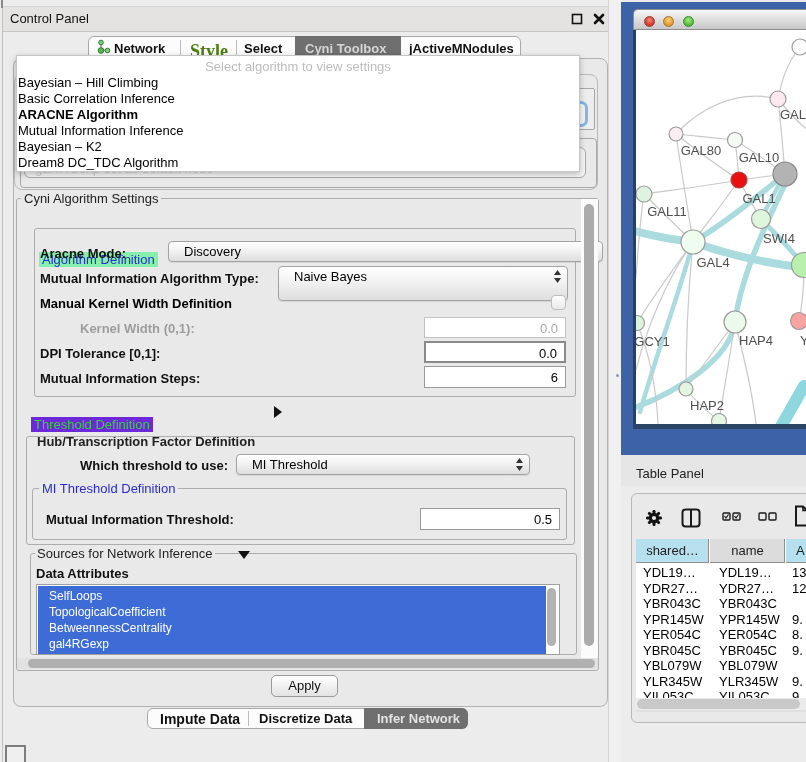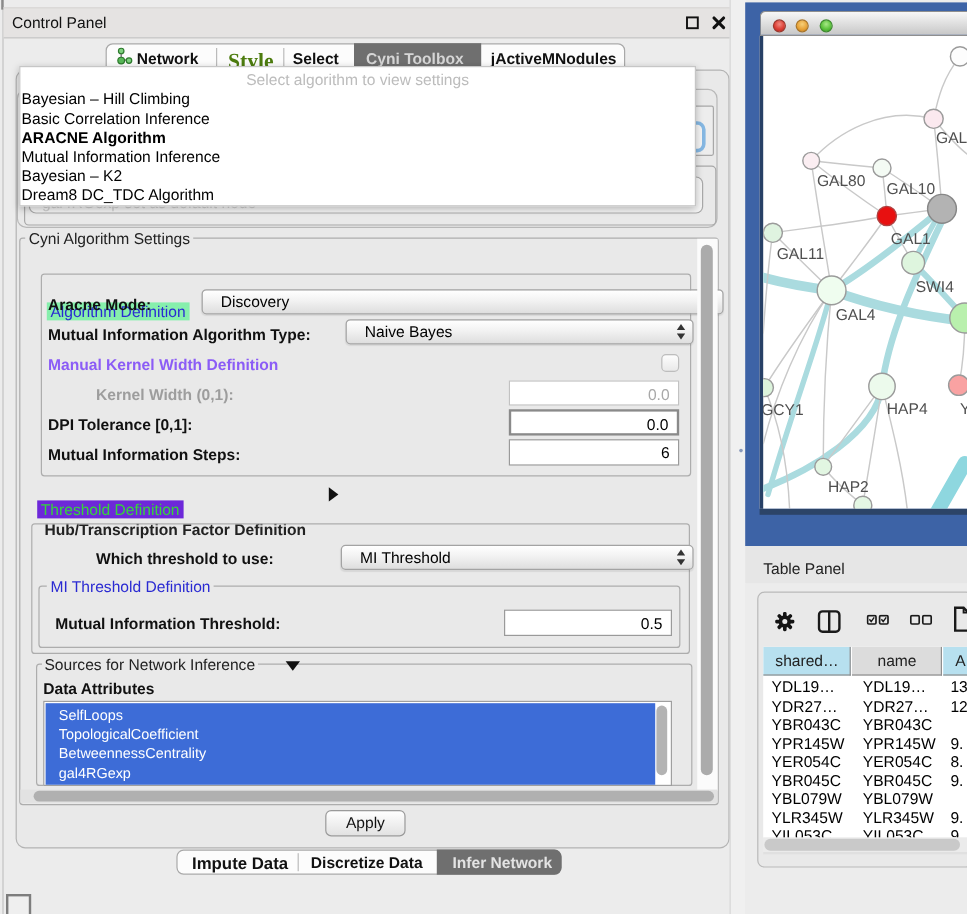--- a/index.html
+++ b/index.html
@@ -73,45 +73,45 @@
 
 <div class="abs b" style="left:40px;top:246px;font-size:13px;color:#111;">Aracne Mode:</div>
 <div class="abs combo" style="left:131px;top:241px;width:435px;height:21px;margin-left:37px;">
   <div class="combo-in">Discovery</div>
     <svg width="9" height="15" viewBox="0 0 9 15">
       <path d="M4.5 1 L8 6 L1 6 Z" fill="#333"></path>
       <path d="M4.5 14 L8 9 L1 9 Z" fill="#333"></path>
     </svg>
 </div>
 <div class="abs b" style="left:40px;top:271px;font-size:13px;color:#111;">Mutual Information Algorithm Type:</div>
-<div class="abs combo" style="left:288px;top:266px;width:290px;height:21px;">
+<div class="abs combo" style="left:278px;top:266px;width:290px;height:35px;">
   <div class="combo-in">Naive Bayes</div>
     <svg width="9" height="15" viewBox="0 0 9 15">
       <path d="M4.5 1 L8 6 L1 6 Z" fill="#333"></path>
       <path d="M4.5 14 L8 9 L1 9 Z" fill="#333"></path>
     </svg>
 </div>
-<div class="abs b" style="left:40px;top:296px;font-size:13px;color:#8b5cf6;">Manual Kernel Width Definition</div>
+<div class="abs b" style="left:40px;top:296px;font-size:13px;color:#000000;">Manual Kernel Width Definition</div>
 <div class="abs" style="left:551px;top:295px;width:15px;height:15px;border:1px solid #bdbdbd;border-radius:4px;background:linear-gradient(#fdfdfd,#e9e9e9);"></div>
 <div class="abs b" style="left:40px;top:321px;font-size:13px;color:#9d9d9d;margin-left:40px;">Kernel Width (0,1):</div>
 <div class="abs field" style="left:424px;top:317px;width:142px;height:21px;border:1px solid #c2c2c2;color:#a8a8a8;">0.0</div>
 <div class="abs b" style="left:40px;top:346px;font-size:13px;color:#111;">DPI Tolerance [0,1]:</div>
 <div class="abs field" style="left:424px;top:341px;width:142px;height:22px;border:2px solid #8a8a8a;color:#000;">0.0</div>
 <div class="abs b" style="left:40px;top:371px;font-size:13px;color:#111;">Mutual Information Steps:</div>
 <div class="abs field" style="left:424px;top:366px;width:142px;height:22px;border:1px solid #9a9a9a;color:#000;">6</div>
 
 <div class="abs b" style="left:37px;top:406px;font-size:13px;color:#222;margin-top:28px;">Hub/Transcription Factor Definition</div>
 <svg class="abs" style="left:272px;top:405px;" width="12" height="14" viewBox="0 0 12 14">
     <path d="M2 1 L10 7 L2 13 Z" fill="#111"></path>
   </svg>
 
 <div class="abs" style="left:26px;top:436px;width:549px;height:109px;border:1px solid #adadad;border-radius:3px;"></div>
 <div class="abs" style="left:31px;top:417px;font-size:13px;color:#35d53a;background:#6d28d9;padding:0 3px;text-align:center;">Threshold Definition</div>
 <div class="abs b" style="left:80px;top:458px;font-size:13px;color:#111;">Which threshold to use:</div>
-<div class="abs combo" style="left:236px;top:454px;width:294px;height:21px;margin-left:48px;">
+<div class="abs combo" style="left:236px;top:454px;width:294px;height:21px;">
   <div class="combo-in">MI Threshold</div>
     <svg width="9" height="15" viewBox="0 0 9 15">
       <path d="M4.5 1 L8 6 L1 6 Z" fill="#333"></path>
       <path d="M4.5 14 L8 9 L1 9 Z" fill="#333"></path>
     </svg>
 </div>
 
 <div class="abs" style="left:32px;top:488px;width:535px;height:52px;border:1px solid #adadad;border-radius:3px;"></div>
 <div class="abs" style="left:39px;top:481px;font-size:13px;color:#2a2ad2;background:#e9e9e9;padding:0 3px;">MI Threshold Definition</div>
 <div class="abs b" style="left:46px;top:512px;font-size:13px;color:#111;">Mutual Information Threshold:</div>

